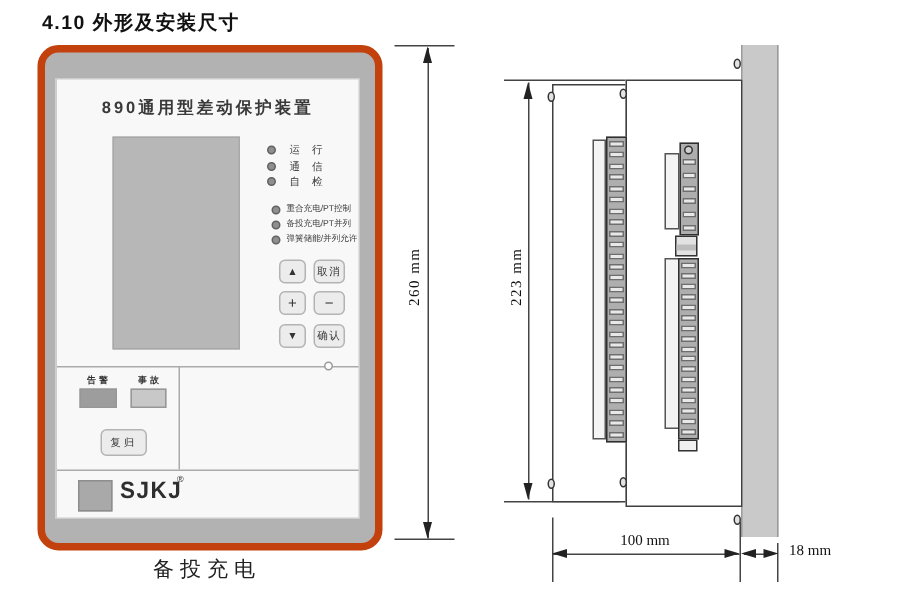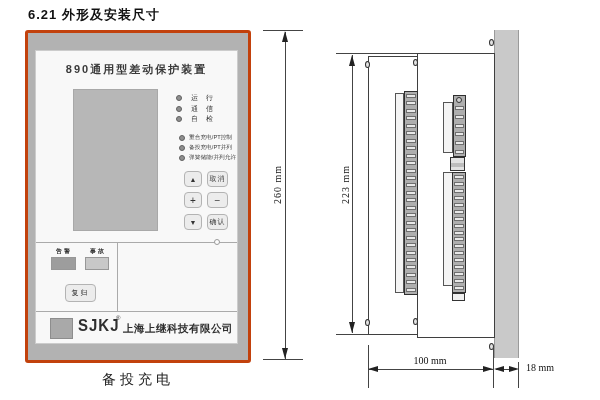--- a/index.html
+++ b/index.html
@@ -2,21 +2,21 @@
 <html><head>
 <meta charset="utf-8">
 <style>
   html,body{margin:0;padding:0;}
   body{width:600px;height:400px;background:#ffffff;font-family:"Liberation Sans",sans-serif;position:relative;overflow:hidden;}
   .abs{position:absolute;}
   .line{position:absolute;background:#444;}
   
   #section-title{left:28px;top:6px;font-size:13px;font-weight:bold;color:#111;letter-spacing:1px;}
   
-  #panel-outer{left:25px;top:30px;width:220px;height:327px;border:3px solid #c2410c;border-radius:3px;}
+  #panel-outer{left:25px;top:30px;width:220px;height:327px;border:5px solid #c2410c;border-radius:14px;}
   #panel-inner{left:7px;top:17px;width:201px;height:292px;border:1px solid #cccccc;}
   #device-title{left:0;top:11px;width:100%;text-align:center;font-size:11px;font-weight:bold;letter-spacing:2px;color:#3a3a3a;}
   #lcd{left:37px;top:38px;width:83px;height:140px;border:1px solid #a8a8a8;}
   .led-row{position:absolute;display:flex;align-items:center;}
   .led{width:4px;height:4px;border-radius:50%;background:#8f8f8f;border:1px solid #616161;flex:0 0 auto;}
   .led-label-big{font-size:7px;color:#3c3c3c;letter-spacing:3px;margin-left:9px;white-space:nowrap;}
   .led-label-small{font-size:6px;color:#3c3c3c;margin-left:4px;white-space:nowrap;transform:scale(0.95);transform-origin:left center;}
   .pbtn{position:absolute;background:#ececec;border:1px solid #b3b3b3;border-radius:4px;display:flex;align-items:center;justify-content:center;color:#333;box-sizing:border-box;}
   .divider{position:absolute;background:#aaaaaa;}
   .lamp-label{position:absolute;font-size:6px;font-weight:bold;color:#333;letter-spacing:2px;text-align:center;width:26px;}
@@ -40,21 +40,21 @@
   .tsq{height:4px;background:#e8e8e8;border:1px solid #6e6e6e;box-sizing:border-box;}
   #rt-upper-block{padding-top:10px;}
   .block-screw{position:absolute;width:6px;height:6px;border-radius:50%;border:1px solid #333;background:#cfcfcf;box-sizing:border-box;}
   #connector{left:450px;top:157px;width:15px;height:14px;border:1px solid #333;background:#e2e2e2;box-sizing:border-box;}
   #connector-band{position:absolute;left:0;top:5px;width:13px;height:4px;background:#bdbdbd;}
   #lower-tail{left:452px;top:293px;width:13px;height:8px;border:1px solid #333;background:#f0f0f0;box-sizing:border-box;}
 </style>
 </head>
 <body>
 
-<div class="abs" id="section-title">6.21 外形及安装尺寸</div>
+<div class="abs" id="section-title">4.10 外形及安装尺寸</div>
 
 <div class="abs" id="panel-outer" style="background: rgb(178, 178, 178);">
   <div class="abs" id="panel-inner" style="background: rgb(248, 248, 248);">
 
     <div class="abs" id="device-title">890通用型差动保护装置</div>
 
     <div class="abs" id="lcd" style="background: rgb(183, 183, 183);"></div>
 
     <div class="led-row" style="left:140px;top:42px;">
       <span class="led"></span>
@@ -97,21 +97,20 @@
     <div class="lamp-label" style="left:15px;top:196px;">告警</div>
     <div class="lamp-rect" style="left: 15px; top: 206px; background: rgb(157, 157, 157);"></div>
     <div class="lamp-label" style="left:49px;top:196px;">事故</div>
     <div class="lamp-rect" style="left: 49px; top: 206px; width: 24px; background: rgb(200, 200, 200);"></div>
 
     <div class="pbtn" style="left:29px;top:233px;width:31px;height:18px;font-size:7px;letter-spacing:2px;">复归</div>
 
     <div class="abs" id="brand-logo-square" style="background: rgb(169, 169, 169);"></div>
     <div class="abs" id="brand-logo-text">SJKJ</div>
     <div class="abs" id="brand-reg">®</div>
-    <div class="abs" id="brand-company">上海上继科技有限公司</div>
   </div>
 </div>
 
 <div class="abs" id="front-caption">备投充电</div>
 
 <div class="line" style="left:263px;top:30px;width:40px;height:1px;"></div>
 <div class="line" style="left:263px;top:359px;width:40px;height:1px;"></div>
 <div class="line" style="left:285px;top:32px;width:1px;height:327px;"></div>
 <div class="au" style="left:282px;top:31px;"></div>
 <div class="ad" style="left:282px;top:348px;"></div>

